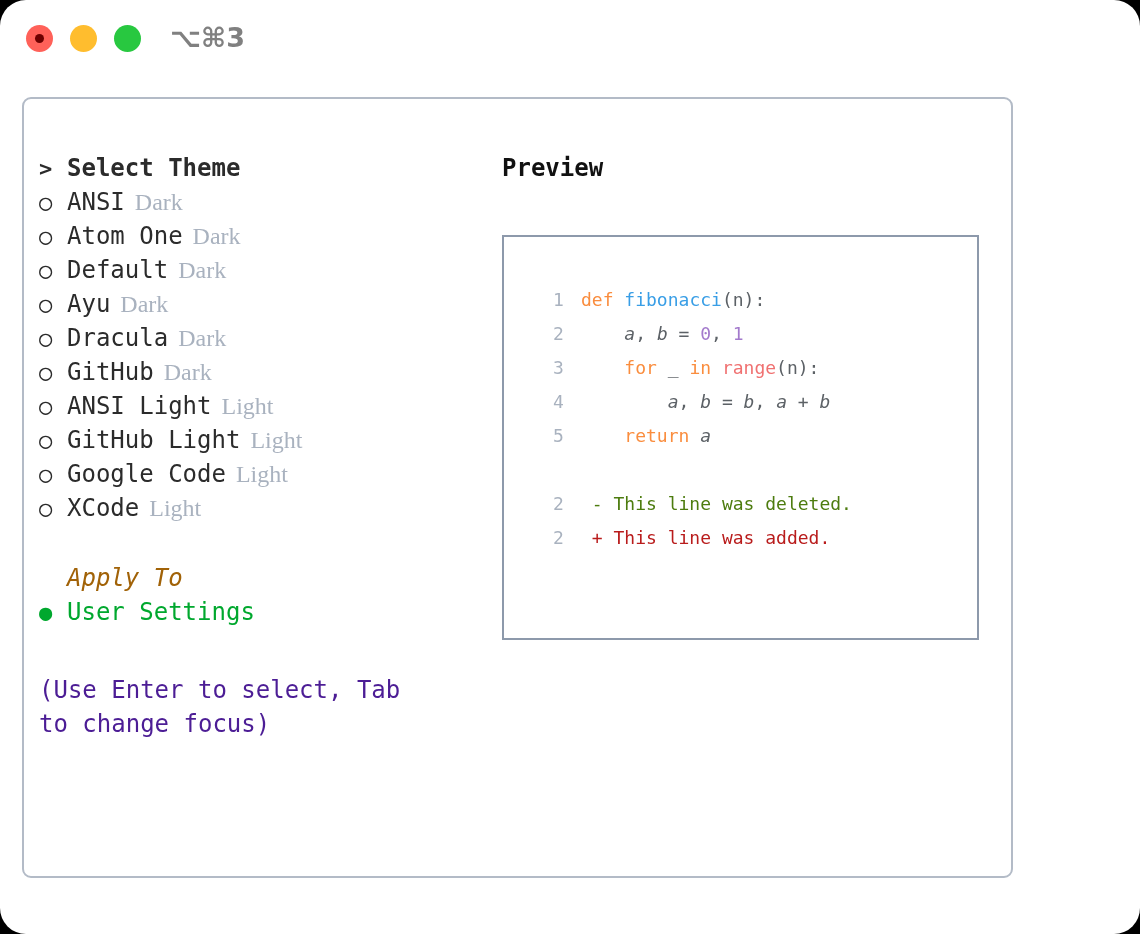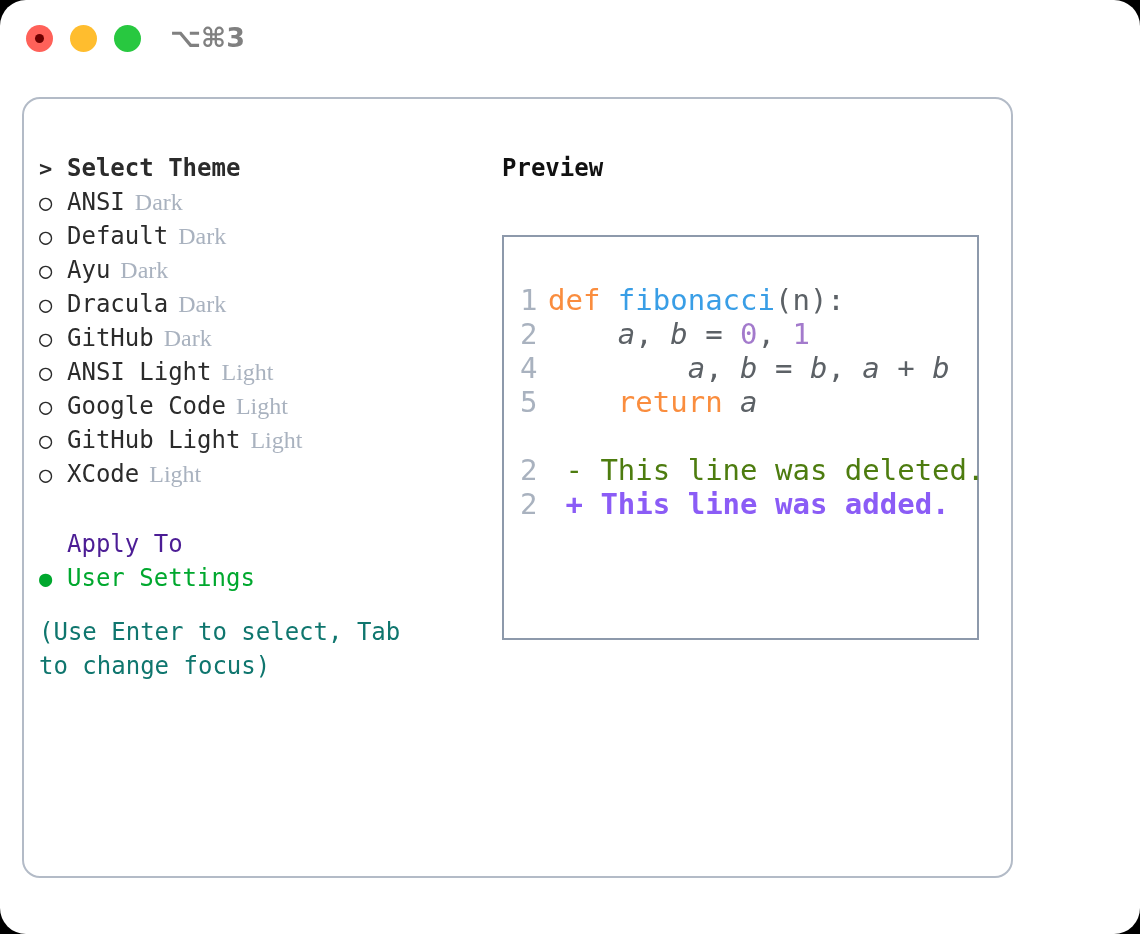--- a/index.html
+++ b/index.html
@@ -72,21 +72,21 @@
   }
 
   
   .panel {
     position: absolute;
     left: 22px;
     top: 97px;
     width: 991px;
     height: 781px;
     border: 2px solid #b3bbc7;
-    border-radius: 18px;
+    border-radius: 9px;
     box-sizing: border-box;
     background: #ffffff;
   }
 
   .content {
     position: absolute;
     left: 0; top: 0;
     width: 100%; height: 100%;
   }
 
@@ -124,29 +124,30 @@
     margin-left: 10px;
     font-family: Liberation Serif, serif;
   }
 
   .section-gap { height: 36px; }
 
   .apply-title {
     height: 34px;
     line-height: 34px;
     font-size: 24px;
+    color: #a16207;
+    padding-left: 28px;
+    font-style: italic;
+  }
+
+  .hint {
+    margin-top: 44px;
+    font-size: 24px;
+    line-height: 34px;
     color: #4c1d95;
-    padding-left: 28px;
-  }
-
-  .hint {
-    margin-top: 20px;
-    font-size: 24px;
-    line-height: 34px;
-    color: #0f766e;
     width: 400px;
   }
 
   
   .right-col {
     position: absolute;
     left: 478px;
     top: 52px;
     width: 500px;
   }
@@ -162,40 +163,41 @@
     box-sizing: border-box;
     width: 477px;
     height: 405px;
     padding: 46px 0 0 16px;
     background: #ffffff;
   }
 
   .code-line {
     height: 34px;
     line-height: 34px;
-    font-size: 29px;
+    font-size: 18px;
     white-space: pre;
+    margin-left: 33px;
   }
   .code-line .ln {
     display: inline-block;
     width: 28px;
     color: #a9b2bf;
     text-align: left;
   }
   .blank-line { height: 34px; }
 
   .t-kw   { color: #fa8d3e; }
   .t-fn   { color: #399ee6; }
   .t-num  { color: #a37acc; }
   .t-call { color: #f07171; }
   .t-var  { color: #5c6166; font-style: italic; }
   .t-op   { color: #5c6166; }
   .t-ctx  { color: #8a8a8a; }
   .t-del  { color: #4d7c0f; }
-  .t-add  { color: #8b5cf6; font-weight: bold; }
+  .t-add  { color: #b91c1c; }
 </style>
 </head>
 <body>
 
 <div class="window">
 
   <div class="titlebar">
     <div class="traffic">
       <span class="dot close"></span>
       <span class="dot min"></span>
@@ -206,46 +208,48 @@
 
   <div class="panel">
     <div class="content">
 
       <div class="left-col">
         <div class="row header-row">
           <span class="marker">&gt;</span><span class="label">Select Theme</span>
         </div>
         <div id="theme-list">
             <div class="row"><span class="marker">○</span><span class="label">ANSI</span><span class="tag">Dark</span></div>
+            <div class="row"><span class="marker">○</span><span class="label">Atom One</span><span class="tag">Dark</span></div>
             <div class="row"><span class="marker">○</span><span class="label">Default</span><span class="tag">Dark</span></div>
             <div class="row"><span class="marker">○</span><span class="label">Ayu</span><span class="tag">Dark</span></div>
             <div class="row"><span class="marker">○</span><span class="label">Dracula</span><span class="tag">Dark</span></div>
             <div class="row"><span class="marker">○</span><span class="label">GitHub</span><span class="tag">Dark</span></div>
             <div class="row"><span class="marker">○</span><span class="label">ANSI Light</span><span class="tag">Light</span></div>
+            <div class="row"><span class="marker">○</span><span class="label">GitHub Light</span><span class="tag">Light</span></div>
             <div class="row"><span class="marker">○</span><span class="label">Google Code</span><span class="tag">Light</span></div>
-            <div class="row"><span class="marker">○</span><span class="label">GitHub Light</span><span class="tag">Light</span></div>
             <div class="row"><span class="marker">○</span><span class="label">XCode</span><span class="tag">Light</span></div>
           </div>
 
         <div class="section-gap"></div>
 
         <div class="apply-title">Apply To</div>
         <div id="apply-list">
             <div class="row selected"><span class="marker">●</span><span class="label">User Settings</span></div>
           </div>
 
         <div class="hint">(Use Enter to select, Tab to change focus)</div>
       </div>
 
       <div class="right-col">
         <div class="preview-title">Preview</div>
         <div class="code-box">
           <div id="code-lines">
               <div class="code-line"><span class="ln">1</span><span class="t-kw">def </span><span class="t-fn">fibonacci</span><span class="t-op">(n):</span></div>
               <div class="code-line"><span class="ln">2</span><span class="t-op">    </span><span class="t-var">a</span><span class="t-op">, </span><span class="t-var">b</span><span class="t-op"> = </span><span class="t-num">0</span><span class="t-op">, </span><span class="t-num">1</span></div>
+              <div class="code-line"><span class="ln">3</span><span class="t-op">    </span><span class="t-kw">for</span><span class="t-op"> _ </span><span class="t-kw">in</span><span class="t-op"> </span><span class="t-call">range</span><span class="t-op">(n):</span></div>
               <div class="code-line"><span class="ln">4</span><span class="t-op">        </span><span class="t-var">a</span><span class="t-op">, </span><span class="t-var">b</span><span class="t-op"> = </span><span class="t-var">b</span><span class="t-op">, </span><span class="t-var">a</span><span class="t-op"> + </span><span class="t-var">b</span></div>
               <div class="code-line"><span class="ln">5</span><span class="t-op">    </span><span class="t-kw">return</span><span class="t-op"> </span><span class="t-var">a</span></div>
             </div>
           <div class="blank-line"></div>
           <div id="diff-lines">
               <div class="code-line"><span class="ln">2</span><span class="t-del"> - This line was deleted.</span></div>
               <div class="code-line"><span class="ln">2</span><span class="t-add"> + This line was added.</span></div>
             </div>
         </div>
       </div>

